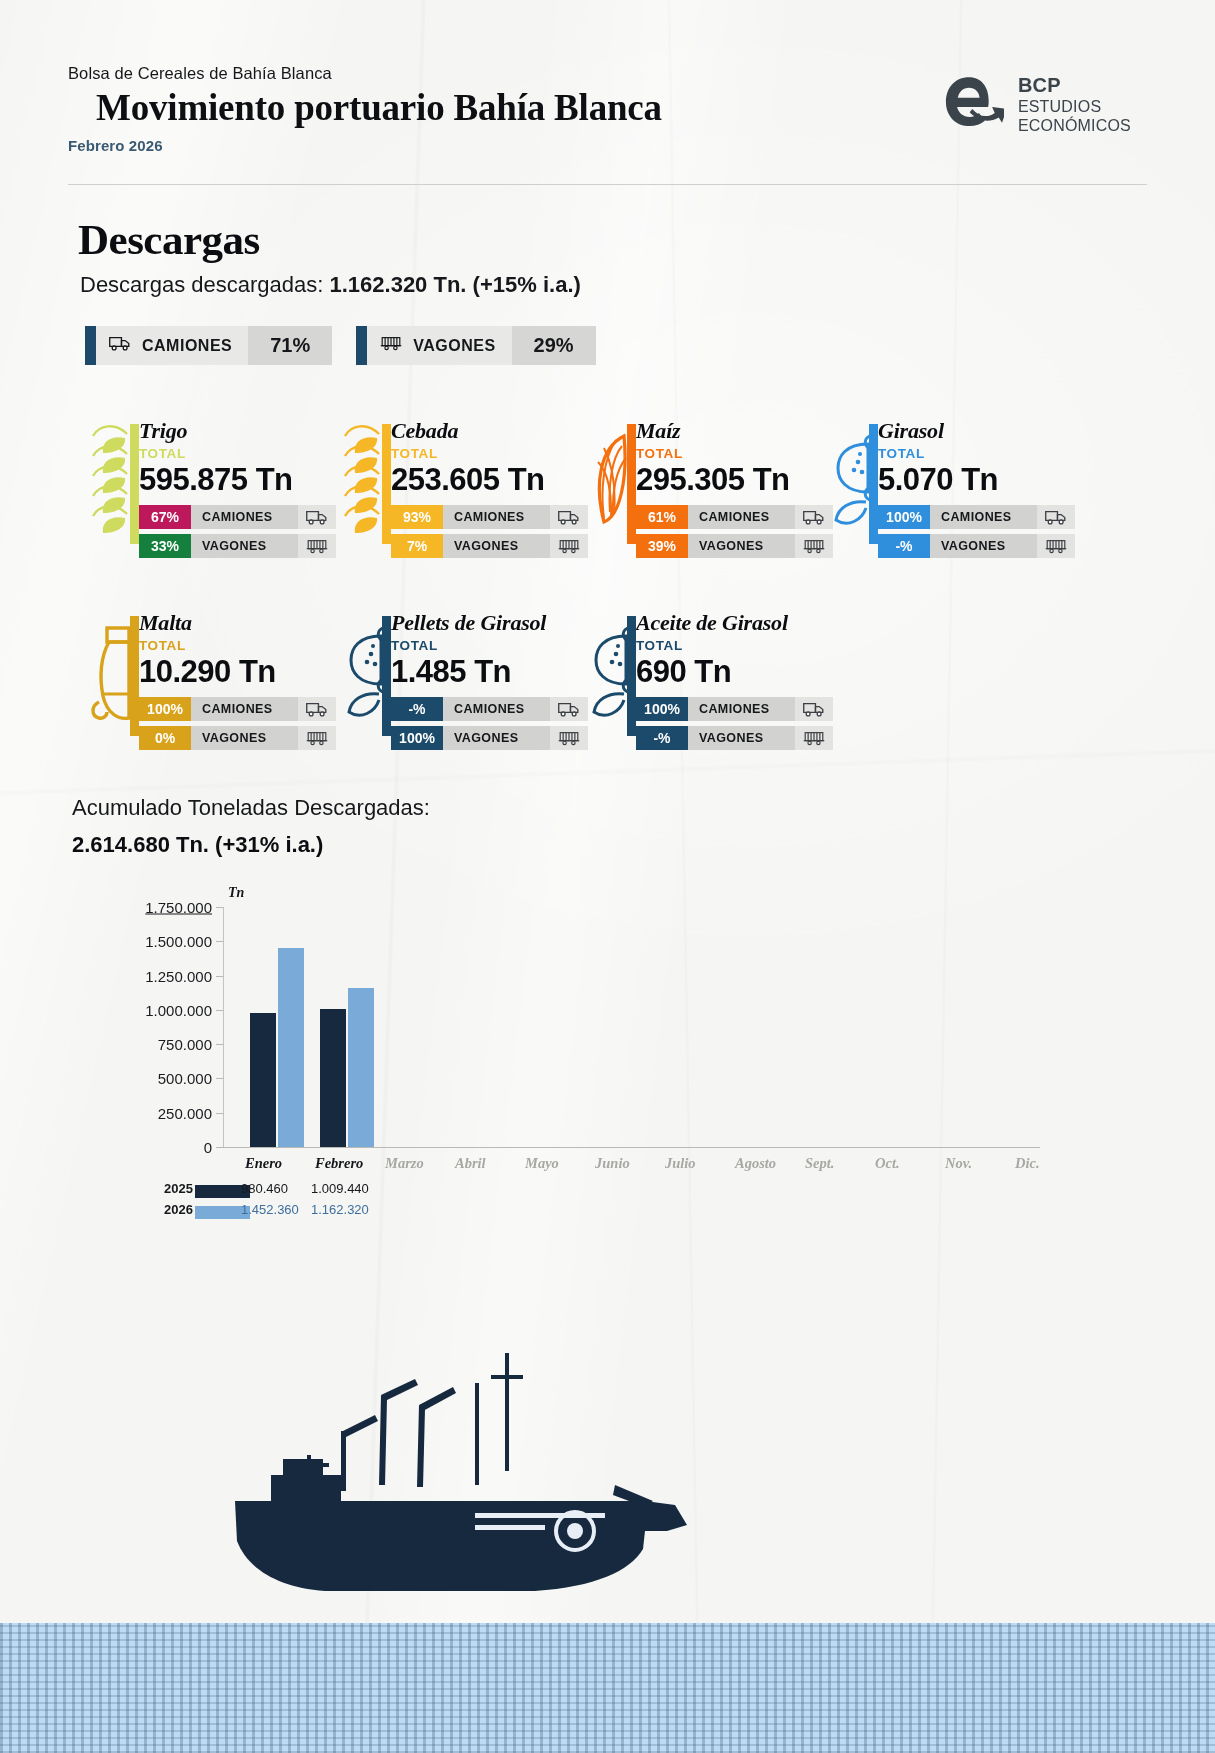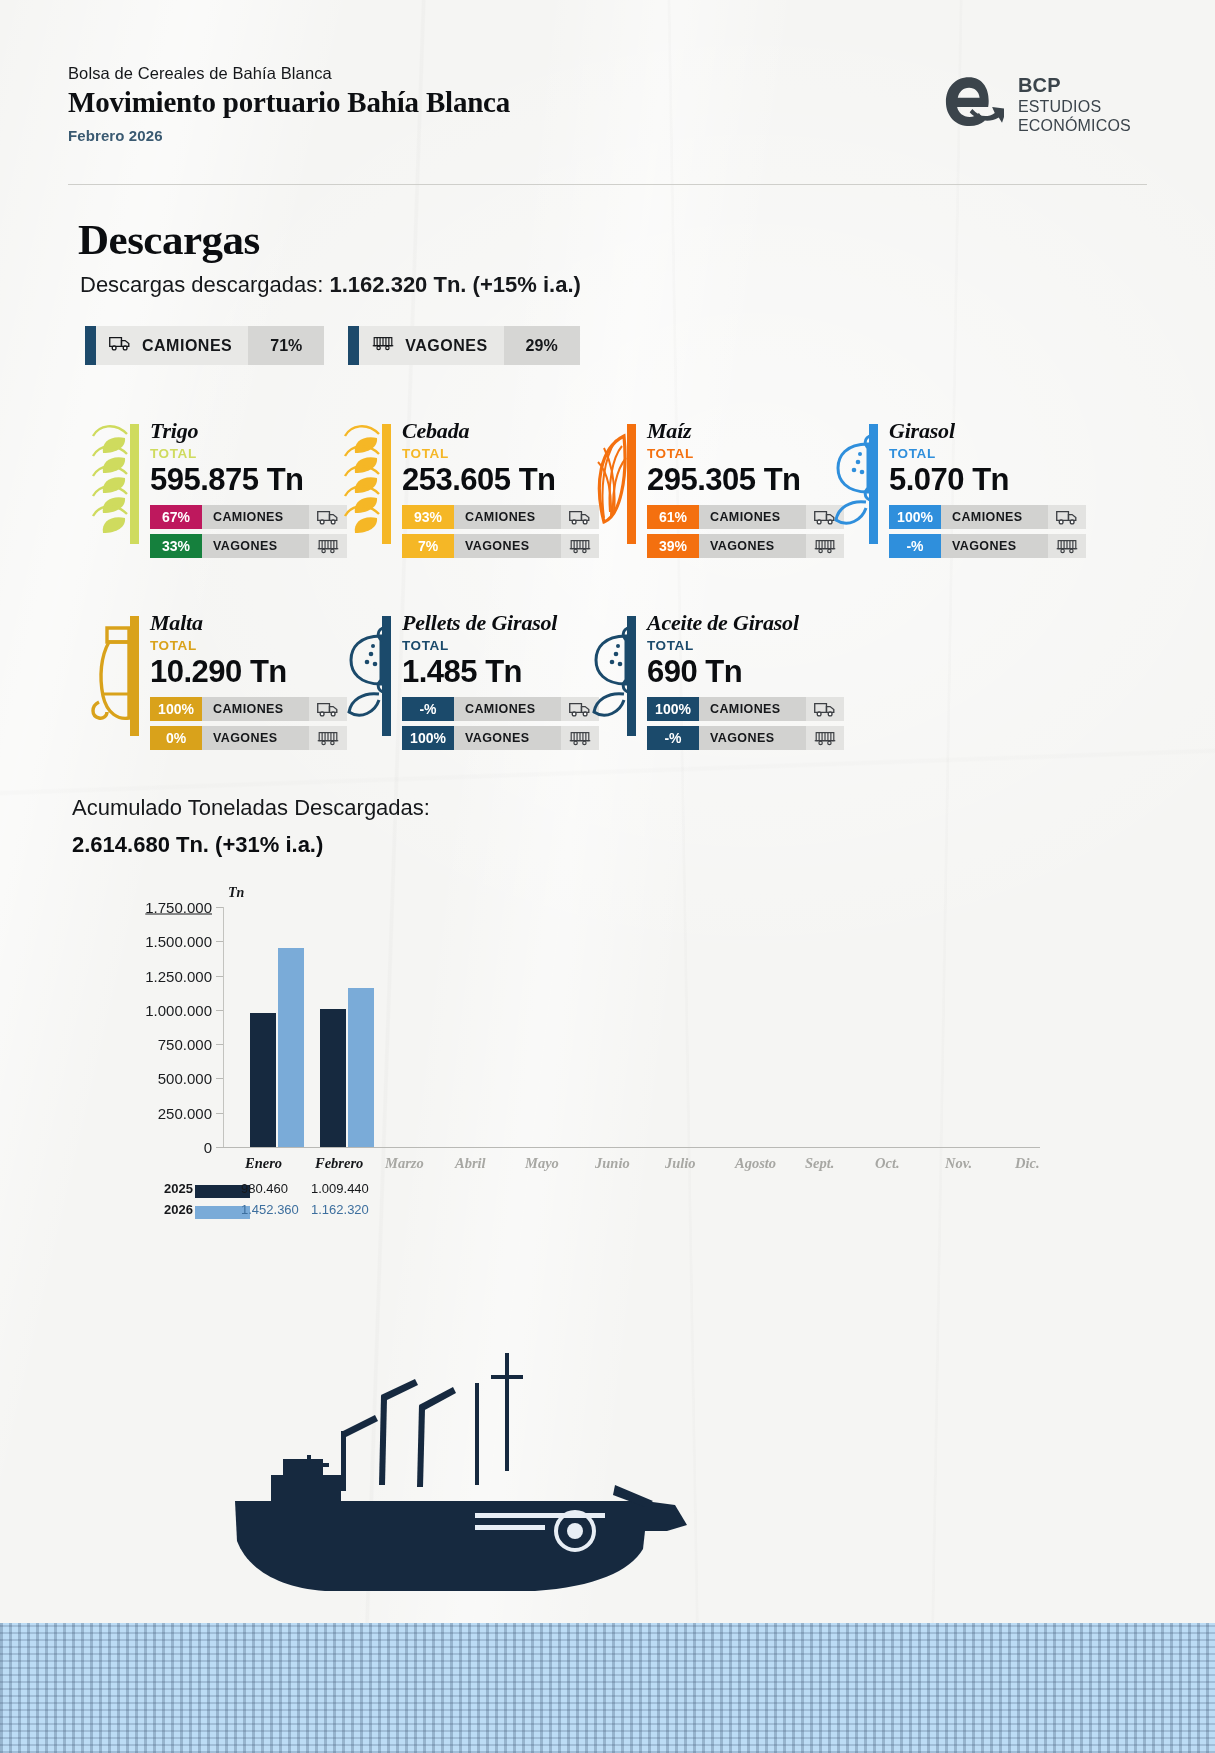--- a/index.html
+++ b/index.html
@@ -26,21 +26,21 @@
       linear-gradient(91deg, transparent 0 77%, rgba(0,0,0,.015) 77.1% 77.25%, transparent 77.3%),
       linear-gradient(178deg, transparent 0 44%, rgba(0,0,0,.012) 44.1% 44.25%, transparent 44.35%);
     pointer-events:none;
   }
 
   
   .hdr { position:absolute; left:68px; top:64px; right:68px; height:120px; }
   .hdr-sub1 { font-size:16.5px; color:#15171a; letter-spacing:.1px; }
   .hdr-title {
     font-family:"Liberation Serif", serif; font-weight:bold;
-    font-size:29px; color:#0d0f12; margin-top:3px; letter-spacing:-.2px;
+    font-size:37px; color:#0d0f12; margin-top:3px; letter-spacing:-.2px;margin-left:28px;
   }
   .hdr-date { font-size:15px; font-weight:bold; color:#3a5a72; margin-top:8px; letter-spacing:.1px;}
   .logo { position:absolute; right:16px; top:8px; display:flex; align-items:center; gap:14px;}
   .logo-mark { width:66px; height:66px; }
   .logo-txt { line-height:1.18; color:#3b444b; }
   .logo-txt .l1 { font-size:20px; font-weight:bold; letter-spacing:.3px;}
   .logo-txt .l2, .logo-txt .l3 { font-size:16px; letter-spacing:.2px;}
   .rule { position:absolute; left:68px; right:68px; top:184px; height:1px; background:#cfcfcb; }
 
   
@@ -52,29 +52,29 @@
   .sec-line { position:absolute; left:80px; top:272px; font-size:22px; color:#16181b; }
   .sec-line b { font-weight:bold; }
 
   
   .modes { position:absolute; left:85px; top:326px; display:flex; gap:24px; }
   .mode { display:flex; align-items:stretch; height:39px; background:#e8e8e6; }
   .mode .bar { width:11px; background:#1d4a6b; }
   .mode .body { display:flex; align-items:center; gap:11px; padding:0 16px 0 13px; }
   .mode .lbl { font-size:16px; font-weight:bold; letter-spacing:.5px; color:#15171a; }
   .mode .pct { display:flex; align-items:center; padding:16px 22px; background:#d6d6d4;
-               font-size:16px; font-weight:bold; color:#15171a; }
+               font-size:20px; font-weight:bold; color:#15171a; }
 
   
   .cards { position:absolute; left:0; top:418px; width:1215px; }
   .row { display:flex; }
   .card { position:relative; display:flex; align-items:flex-start; }
   .card .glyph { width:54px; flex:0 0 54px; height:126px; position:relative; }
   .card .spine { position:absolute; right:0; top:6px; width:9px; bottom:0; }
-  .card .info { padding-left:11px; }
+  .card .info { }
   .card .name { font-family:"Liberation Serif", serif; font-style:italic; font-weight:bold;
                 font-size:22px; color:#0b0d10; letter-spacing:-.2px; }
   .card .total { font-size:13.5px; font-weight:bold; letter-spacing:.6px; margin-top:2px; }
   .card .amount { font-size:31px; font-weight:bold; color:#0b0d10; margin-top:1px; letter-spacing:-.5px;
                   white-space:nowrap; }
   .pctrow { display:flex; align-items:stretch; height:24px; margin-top:7px; background:#d2d2d0; width:197px; }
   .pctrow .p { width:52px; display:flex; align-items:center; justify-content:center;
                font-size:14px; font-weight:bold; color:#fff; }
   .pctrow .t { flex:1; display:flex; align-items:center; padding-left:11px;
                font-size:12.5px; font-weight:bold; letter-spacing:.4px; color:#15171a; background:#d2d2d0;}

